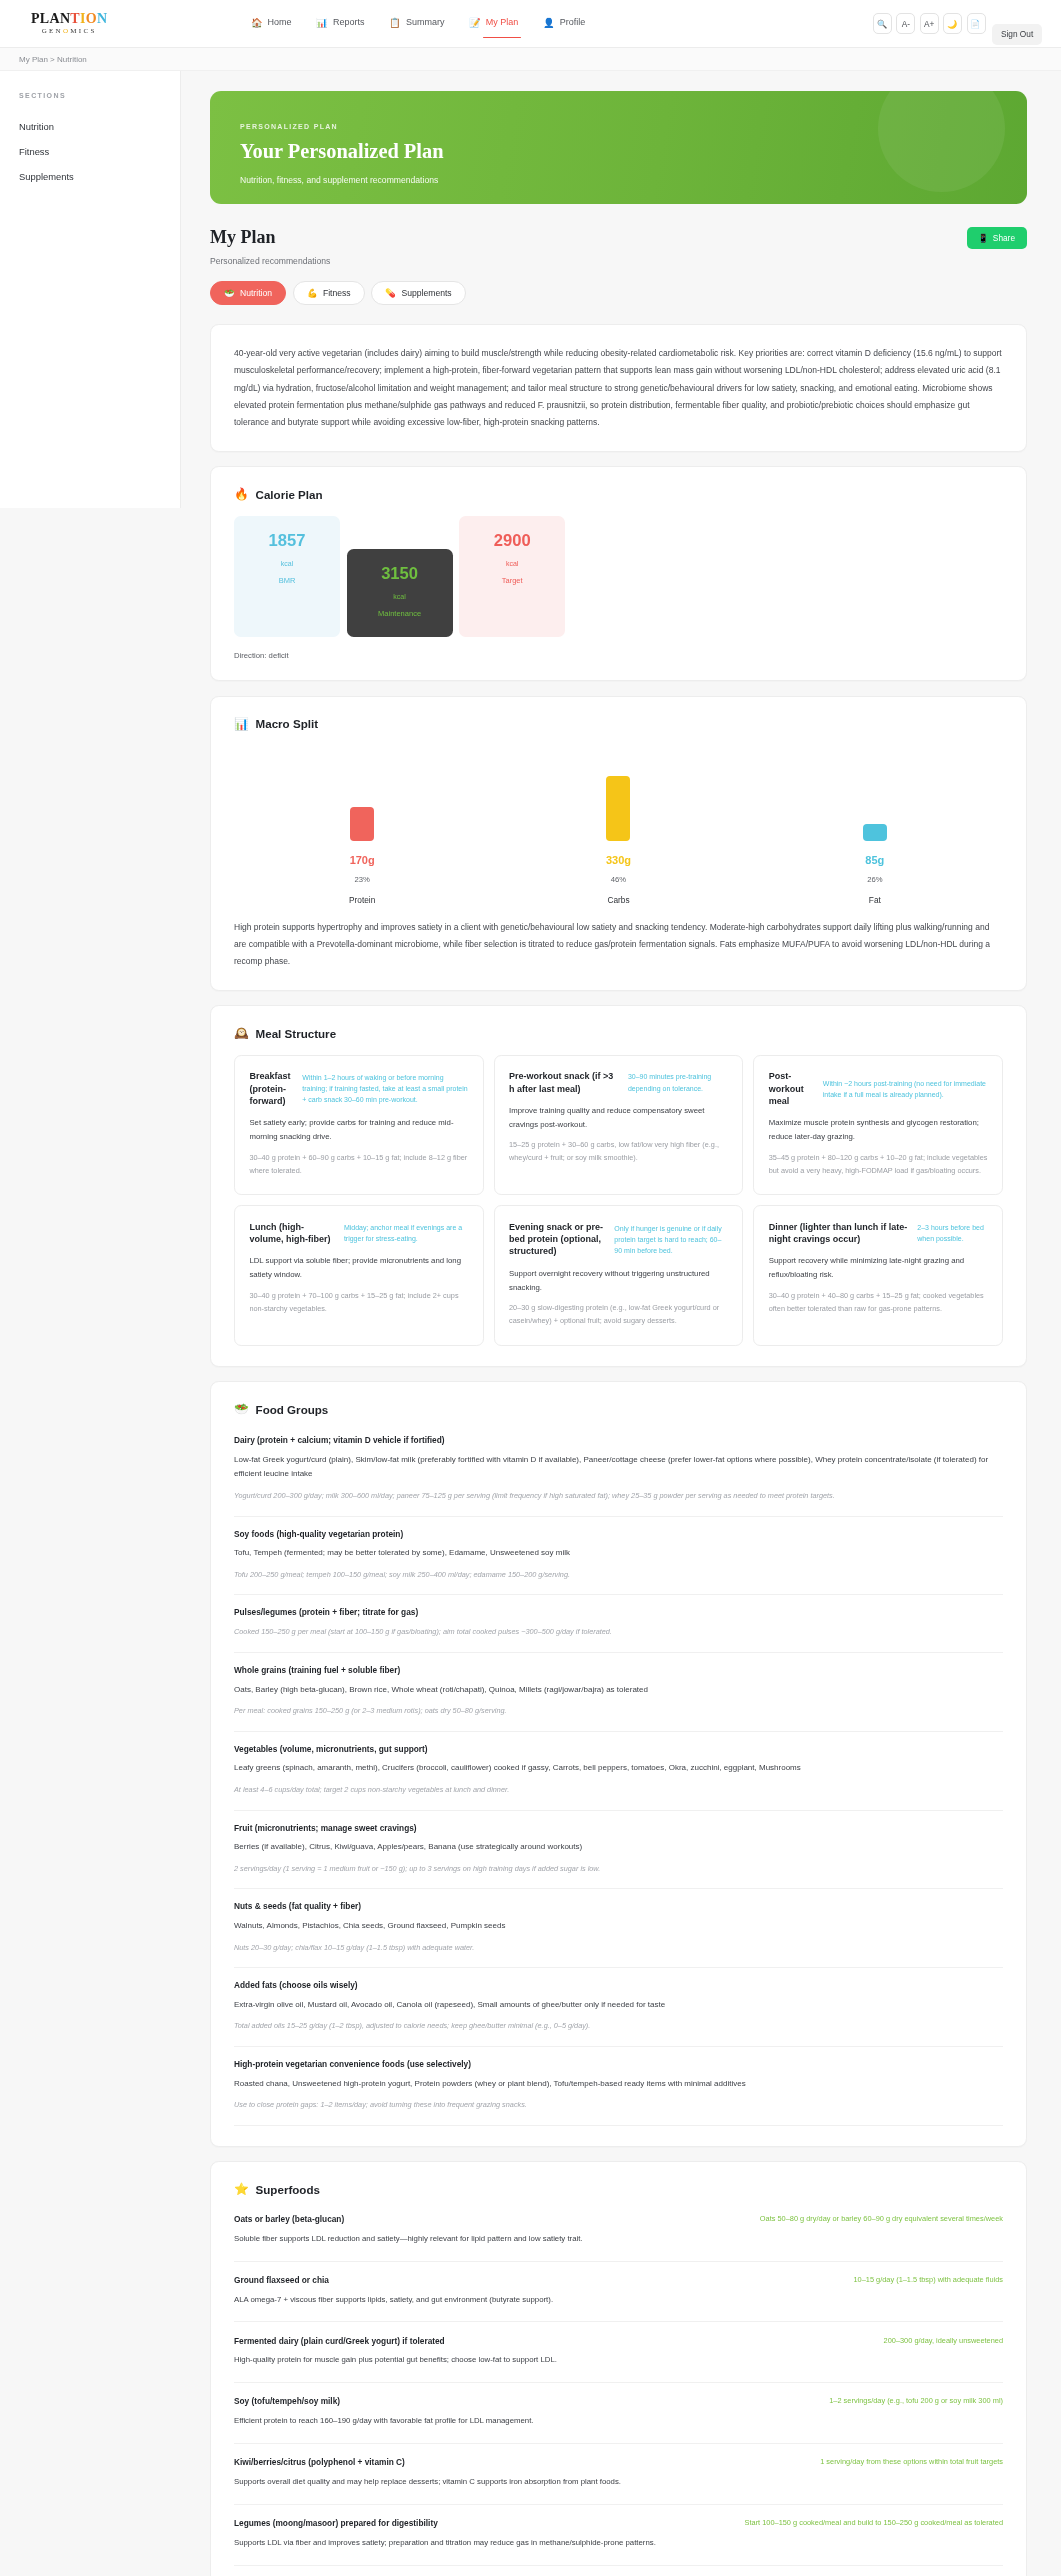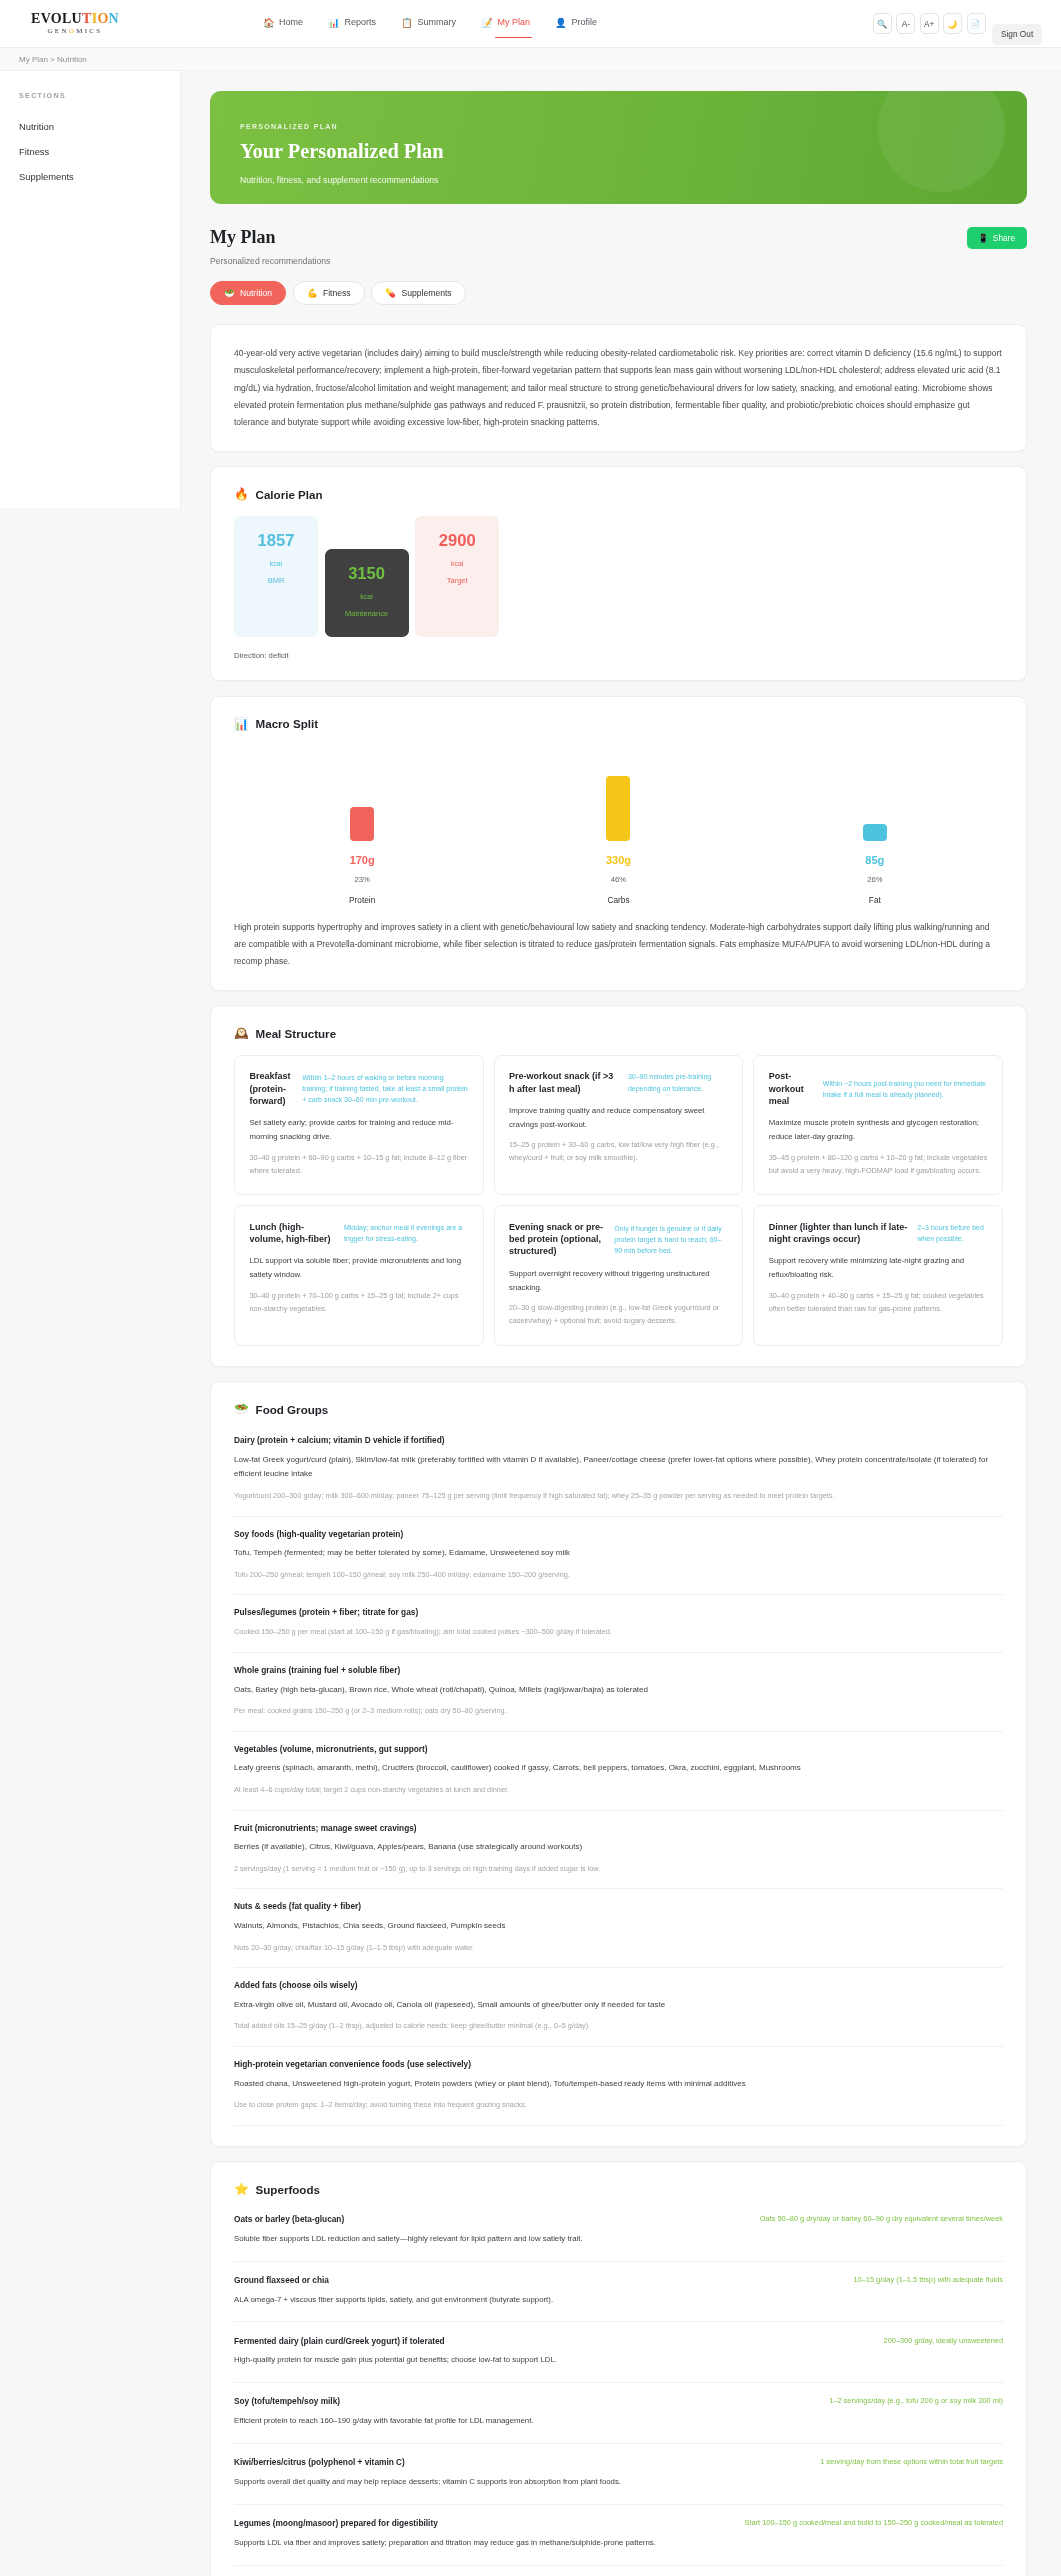--- a/index.html
+++ b/index.html
@@ -233,21 +233,21 @@
     font-size: 11.6px;
     font-weight: bold;
     color: #1f2227;
     margin-bottom: 14.4px;
   }
   .section-head .emo { font-size: 12px; }
 
   
   .cal-row { display: flex; gap: 6.6px; margin-bottom: 14.4px; }
   .cal-box {
-    width: 84px;
+    width: 106px;
     border-radius: 6.6px;
     padding: 17.7px 0 19px;
     text-align: center;
   }
   .cal-box.bmr  { background: #eef7fb; }
   .cal-box.main { background: #404040; margin-top: 33px; }
   .cal-box.targ { background: #fdeeee; }
   .cal-num { font-size: 16.6px; font-weight: bold; line-height: 1; margin-bottom: 10px; }
   .cal-unit { font-size: 7px; margin-bottom: 8.8px; }
   .cal-label { font-size: 7.5px; }
@@ -307,42 +307,42 @@
     color: #9b9ea4;
     line-height: 1.78;
   }
 
   
   .fg-item { padding: 12px 0 13.3px; border-bottom: 0.6px solid #f0f0f0; }
   .fg-item:first-of-type { padding-top: 4.4px; }
   .fg-item:last-of-type { border-bottom: 0.6px solid #f0f0f0; }
   .fg-title { font-size: 8.3px; font-weight: bold; color: #1f2227; margin-bottom: 7.7px; }
   .fg-foods { font-size: 8px; color: #3e4147; line-height: 1.85; margin-bottom: 6.6px; }
-  .fg-note { font-size: 7.3px; color: #a2a5ab; line-height: 1.85; }
+  .fg-note { font-size: 7.3px; color: #a2a5ab; line-height: 1.85; font-style: italic; }
 
   
   .sf-item { padding: 13.3px 0 14.4px; border-bottom: 0.6px solid #f0f0f0; }
   .sf-item:first-of-type { padding-top: 3.3px; }
   .sf-row { display: flex; align-items: flex-start; gap: 16.6px; margin-bottom: 7.7px; }
   .sf-title { font-size: 8.3px; font-weight: bold; color: #1f2227; flex: 0 1 auto; }
   .sf-dose {
     margin-left: auto;
     font-size: 7.4px;
     color: #7ec243;
     text-align: right;
     max-width: 398px;
   }
   .sf-why { font-size: 7.8px; color: #3e4147; line-height: 1.85; max-width: 453px; }
 </style>
 </head>
 <body>
 
 <div class="topbar">
   <div class="logo-wrap">
-    <div class="logo-main"><span>EVOLU</span><span class="c-red">T</span><span class="c-yel">I</span><span class="c-ora">O</span><span class="c-blue">N</span></div>
+    <div class="logo-main"><span>PLAN</span><span class="c-red">T</span><span class="c-yel">I</span><span class="c-ora">O</span><span class="c-blue">N</span></div>
     <div class="logo-sub"><span>GEN</span><span class="c-yel">O</span><span>MICS</span></div>
   </div>
 
   <nav class="nav-links">
     <div class="nav-item">
       <span class="emo">🏠</span>
       <span>Home</span>
     </div>
     <div class="nav-item">
       <span class="emo">📊</span>

